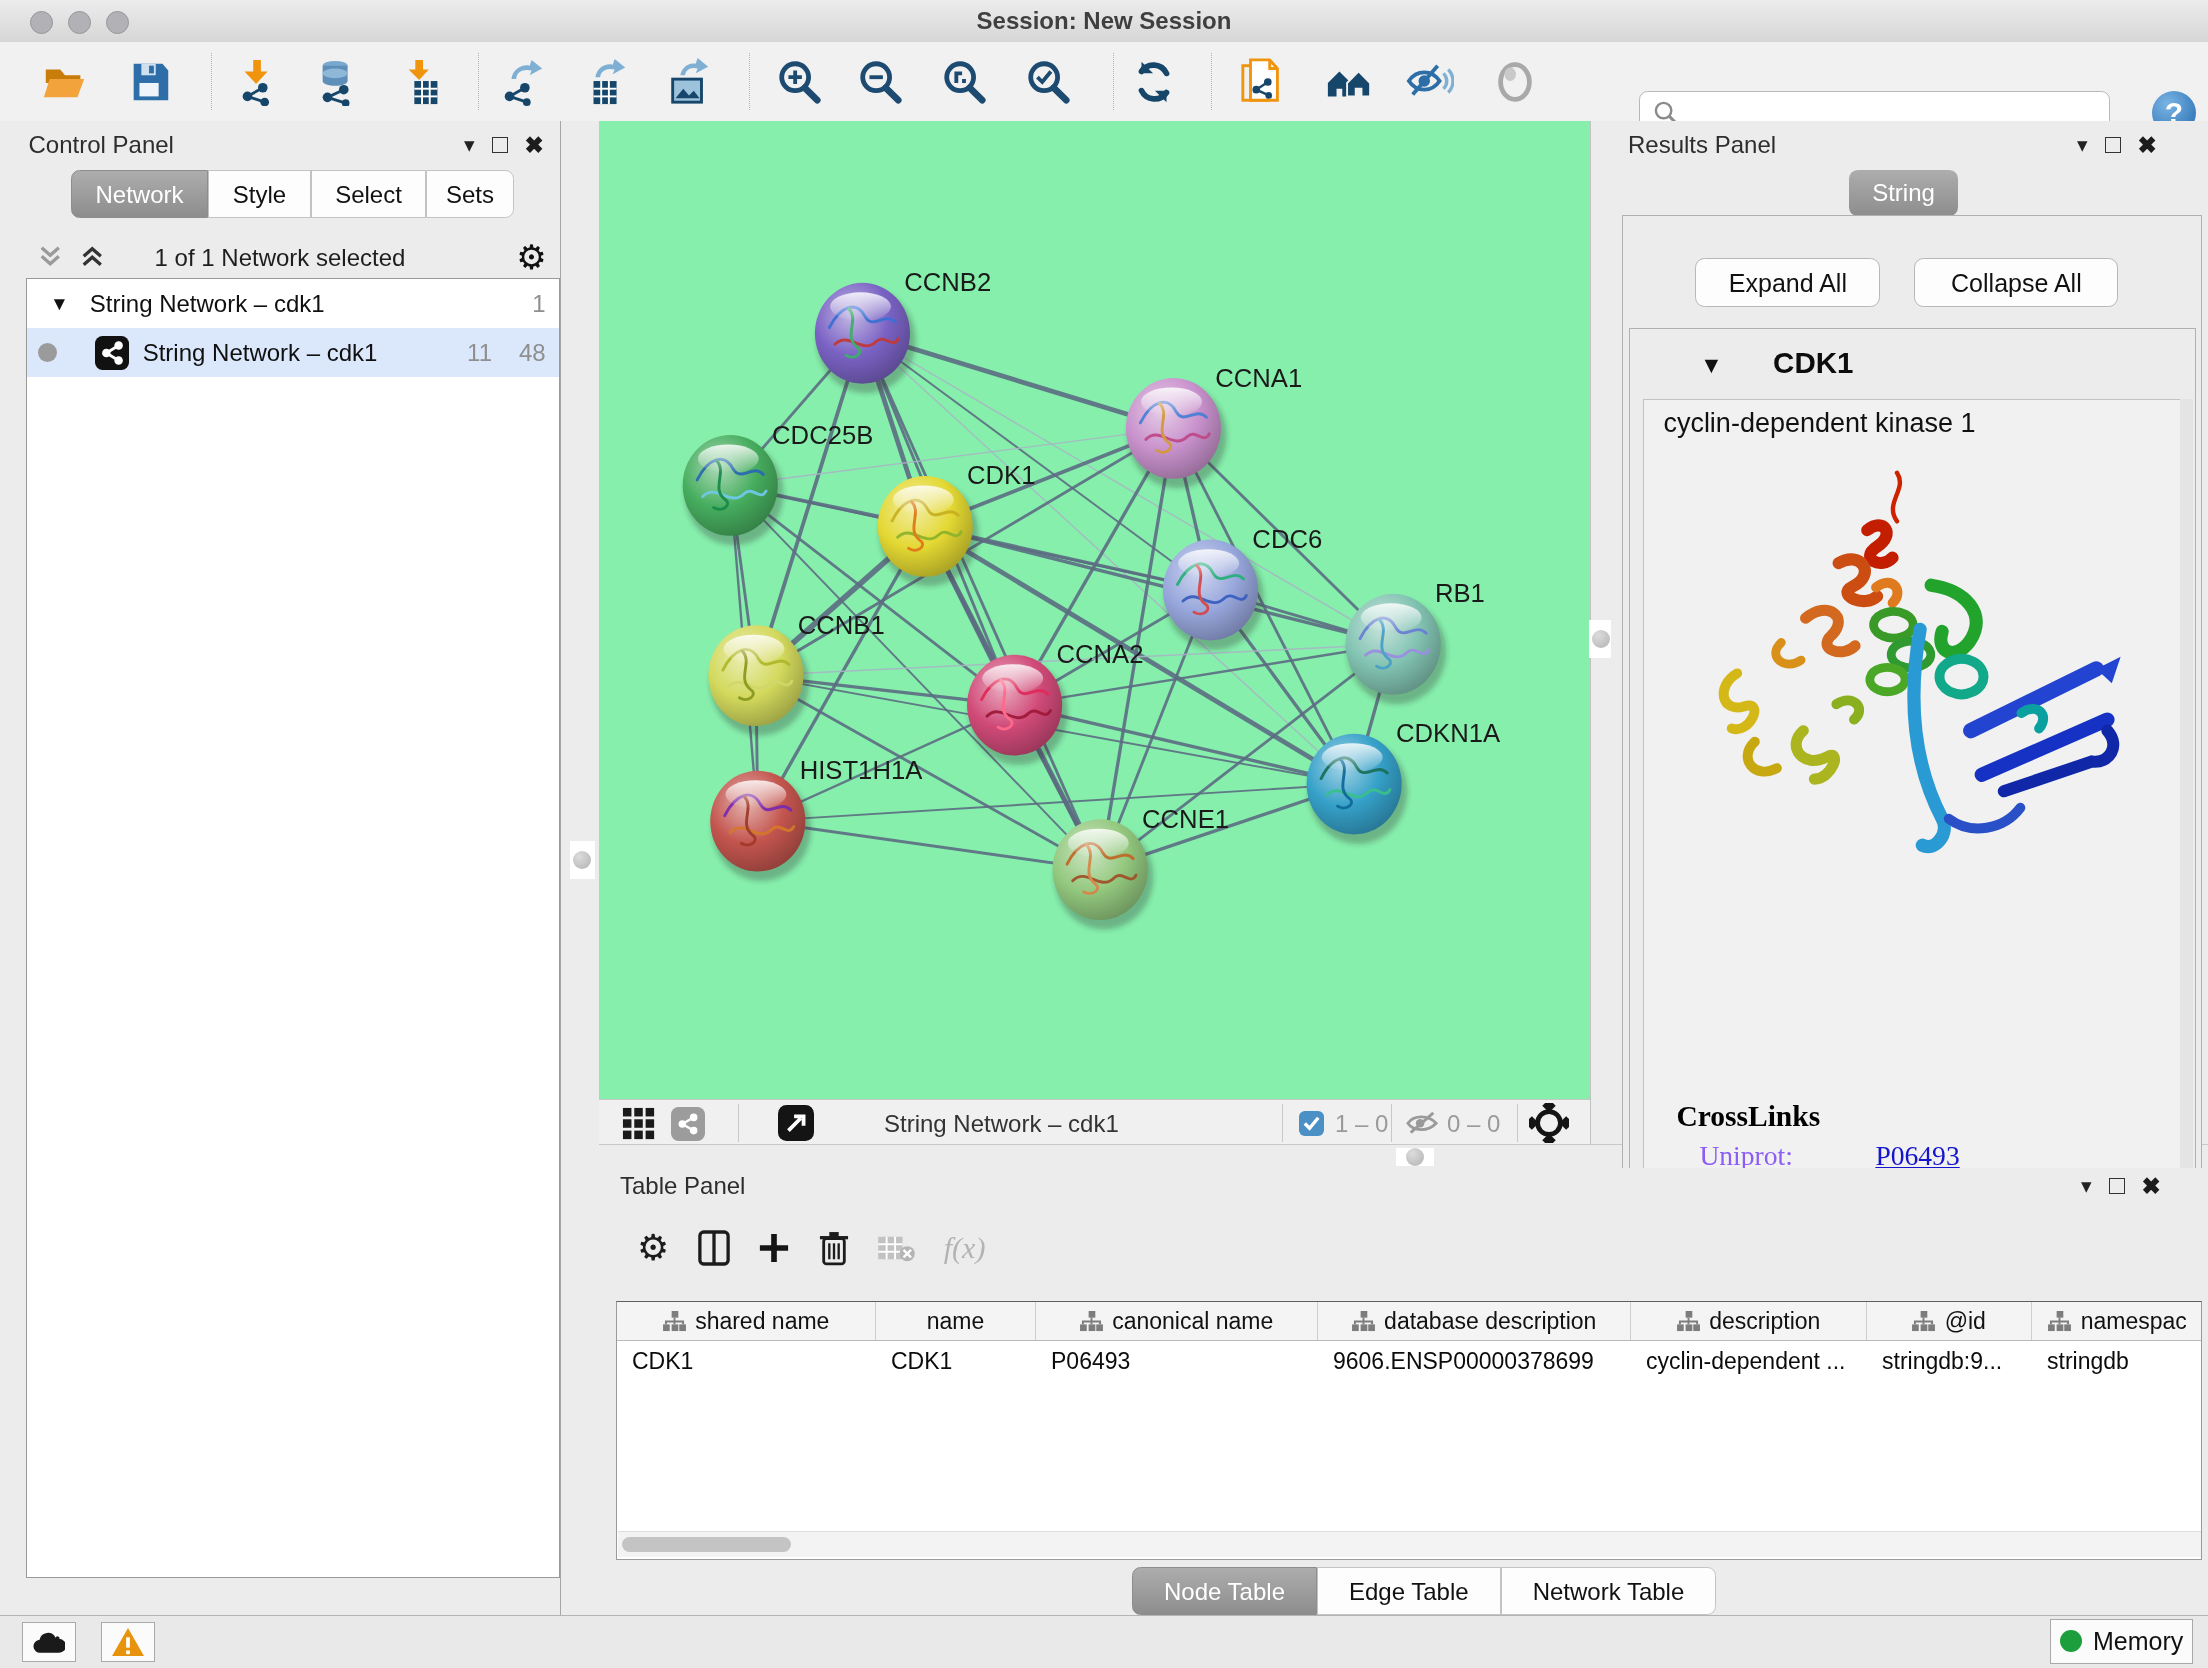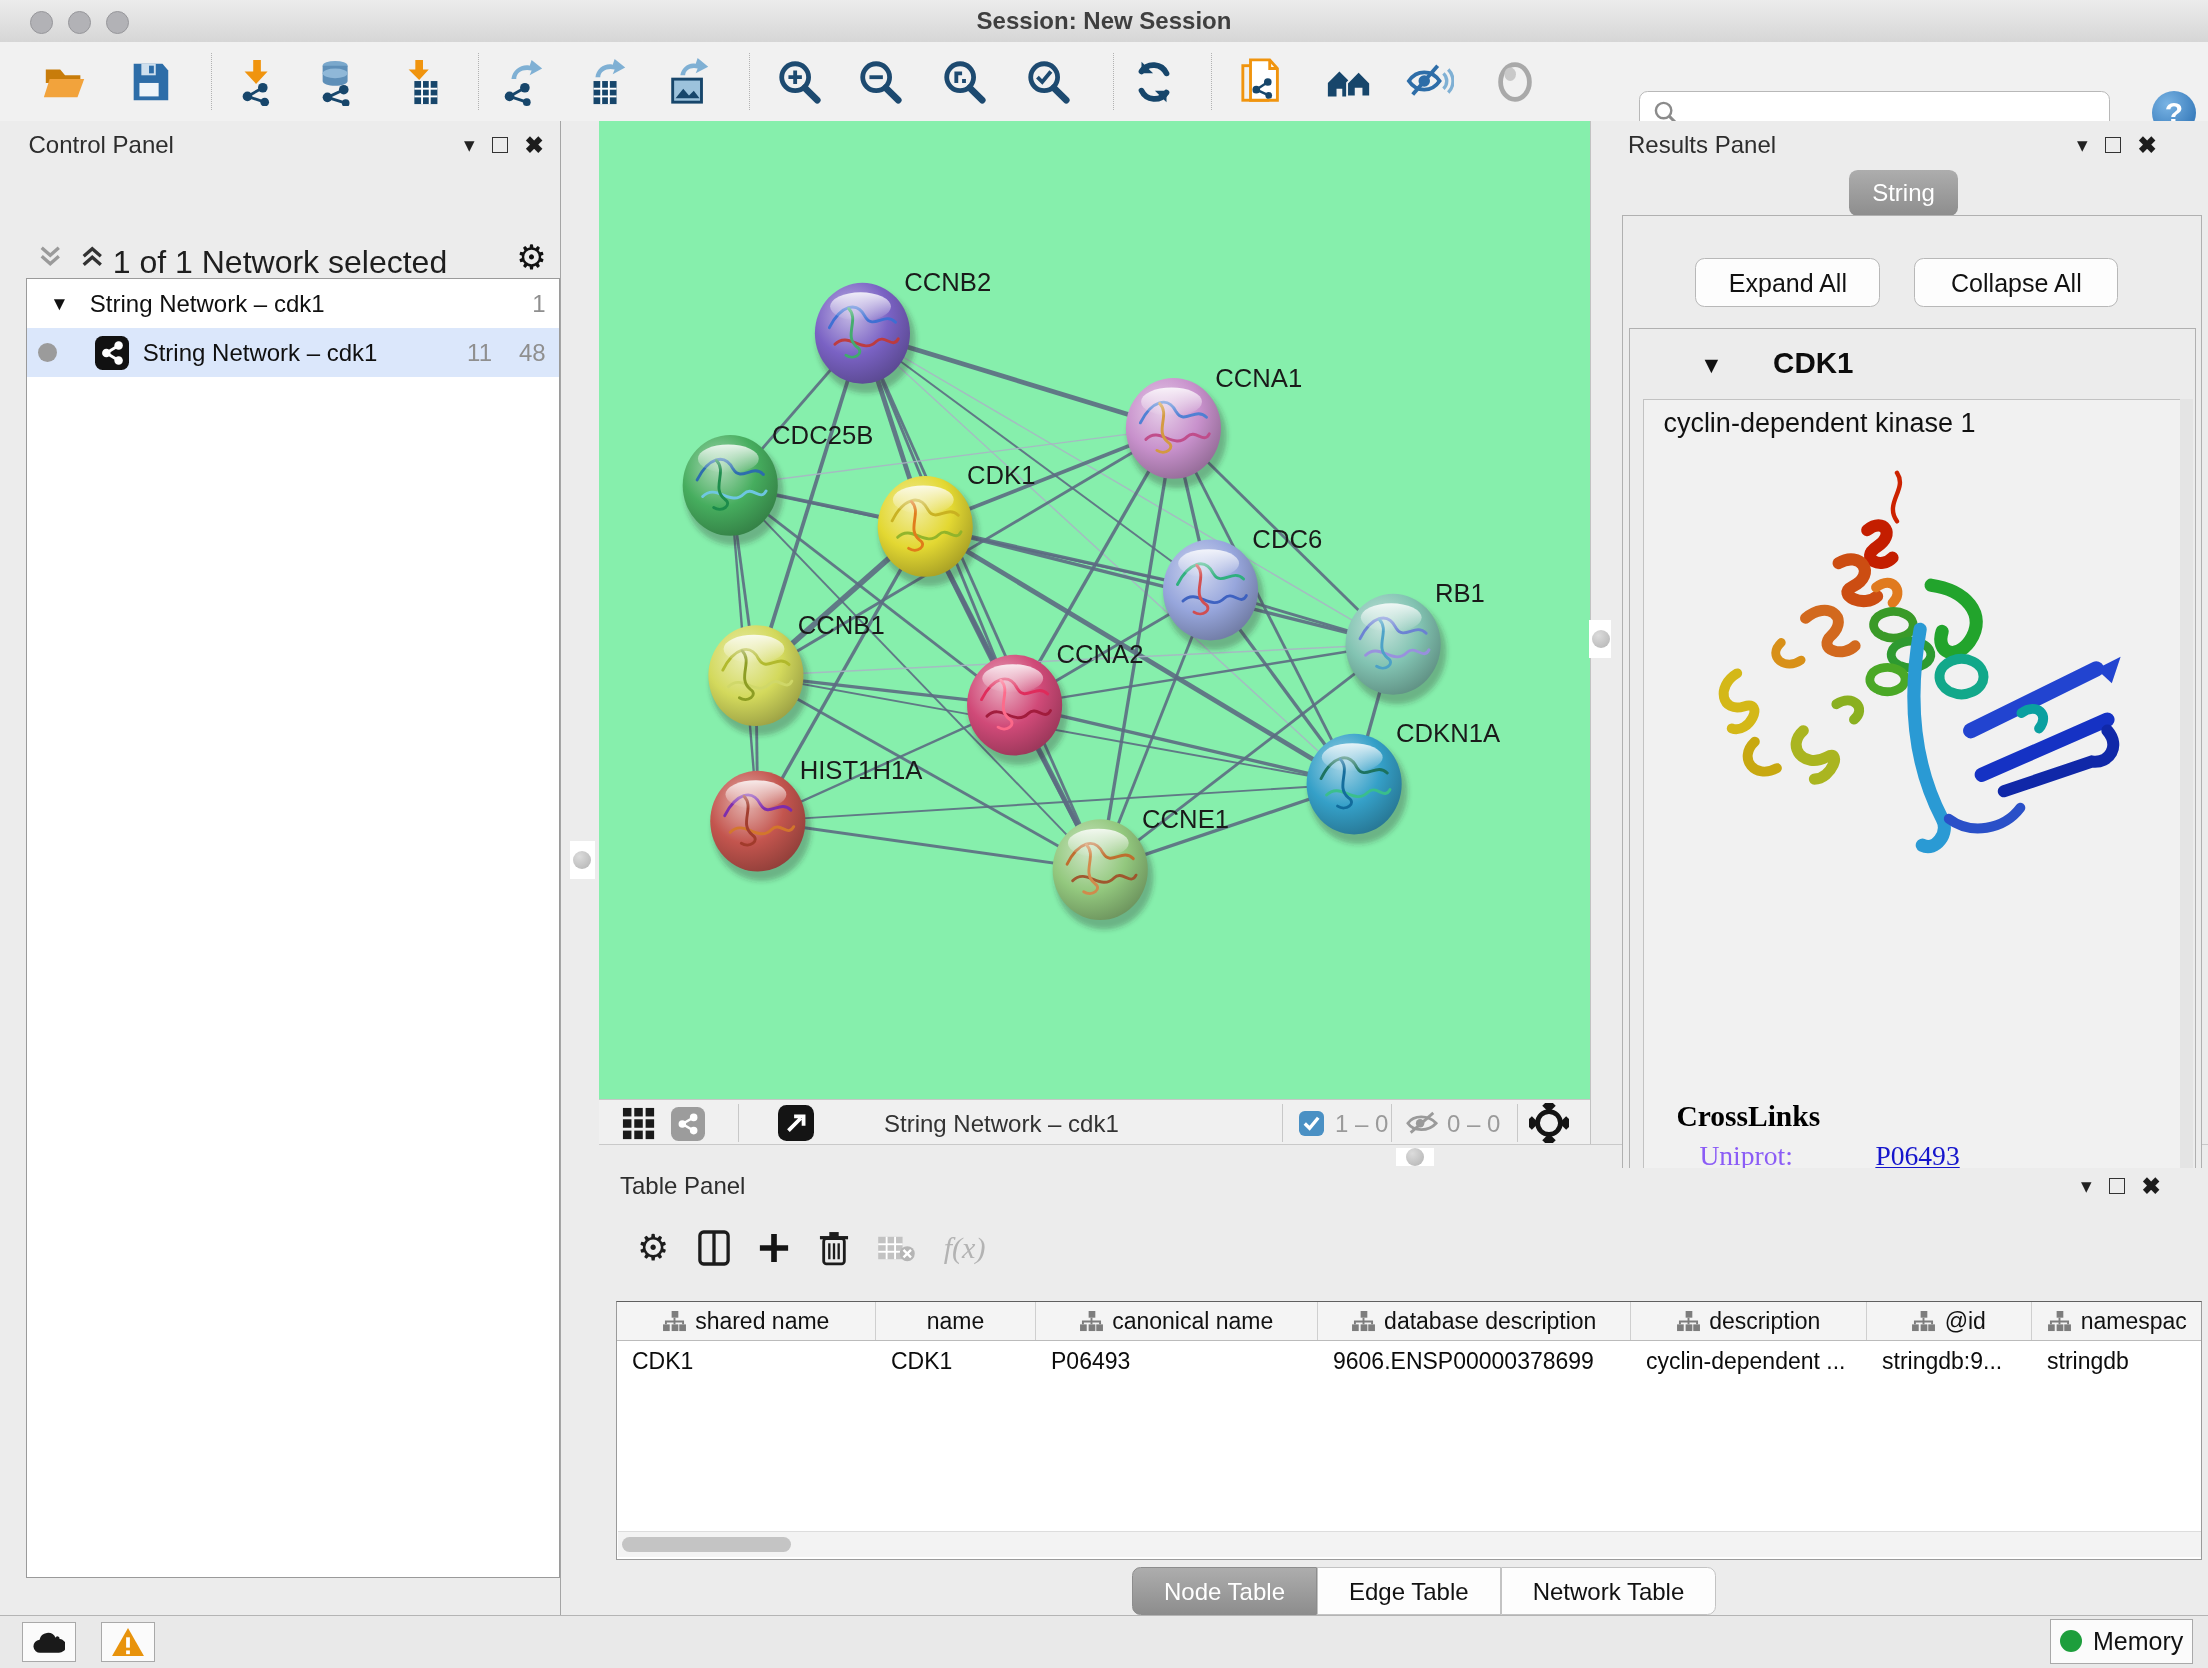--- a/index.html
+++ b/index.html
@@ -42,21 +42,21 @@
   #cp-header{position:absolute;left:28.5px;top:9.5px;}
   .tabbar{position:absolute;display:flex;}
   .tab{height:48px;line-height:48px;text-align:center;font-size:24px;color:#111;
     background:#fdfdfd;border:1px solid #c3c3c3;box-sizing:border-box;}
   .tab.sel{background:linear-gradient(#adadad,#8d8d8d);color:#fff;border-color:#8d8d8d;}
   .tab:first-child{border-radius:8.6px 0 0 8.6px;}
   .tab:last-child{border-radius:0 8.6px 8.6px 0;}
   #cp-tabs{left:71px;top:49px;}
   #cp-status{position:absolute;left:0;top:110px;width:560px;height:53px;}
   #cp-status .txt{position:absolute;left:0;top:13.3px;width:100%;text-align:center;
-    font-size:32px;color:#1e1e1e;}
+    font-size:24px;color:#1e1e1e;}
   #cp-gear{position:absolute;right:13.3px;top:5.7px;font-size:34px;color:#111;}
   #cp-chevs{position:absolute;left:36px;top:11.4px;display:flex;gap:13.3px;}
   #net-tree{position:absolute;left:26px;top:157px;width:534px;height:1300px;background:#fff;
     border:1.9px solid #9a9a9a;box-sizing:border-box;}
   .tree-row{position:absolute;left:0;width:100%;height:49px;display:flex;align-items:center;}
   .tree-row .lbl{font-size:24px;color:#101010;}
   .tree-row .num{position:absolute;font-size:24px;color:#8f8f8f;}
   #tree-child{background:#dbe7fb;}
   .share-sq{width:34px;height:34px;border-radius:7.6px;background:#111;flex:0 0 auto;}
 
@@ -292,20 +292,26 @@
     </div>
     <div id="help-btn">?</div>
   </div>
 
   <div id="control-panel" class="abs">
     <div id="cp-header" class="panel-title">Control Panel</div>
     <div class="panel-ctrl" style="left:464px;top:7.6px">
       <span class="pc-arrow">▾</span>
       <span class="pc-box"></span>
       <span class="pc-x">✖</span>
+    </div>
+    <div id="cp-tabs" class="tabbar">
+      <div class="tab sel" style="width:137px">Network</div>
+      <div class="tab" style="width:103px">Style</div>
+      <div class="tab" style="width:115px">Select</div>
+      <div class="tab" style="width:88px">Sets</div>
     </div>
     <div id="cp-status">
       <div id="cp-chevs">
         <svg width="28.5" height="28.5" viewBox="0 0 30 30">
           <path d="M6 6 l9 8 9 -8 M6 15 l9 8 9 -8" fill="none" stroke="#9a9a9a" stroke-width="3.5"></path>
         </svg>
         <svg width="28.5" height="28.5" viewBox="0 0 30 30">
           <path d="M6 24 l9 -8 9 8 M6 15 l9 -8 9 8" fill="none" stroke="#333" stroke-width="3.5"></path>
         </svg>
       </div>

